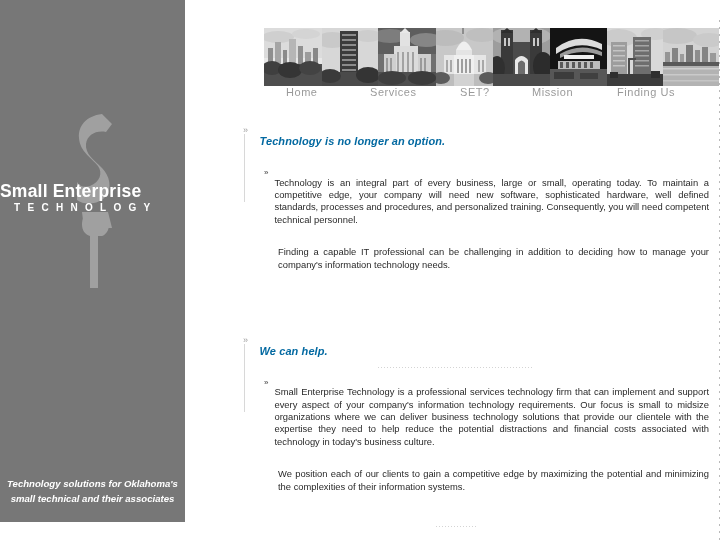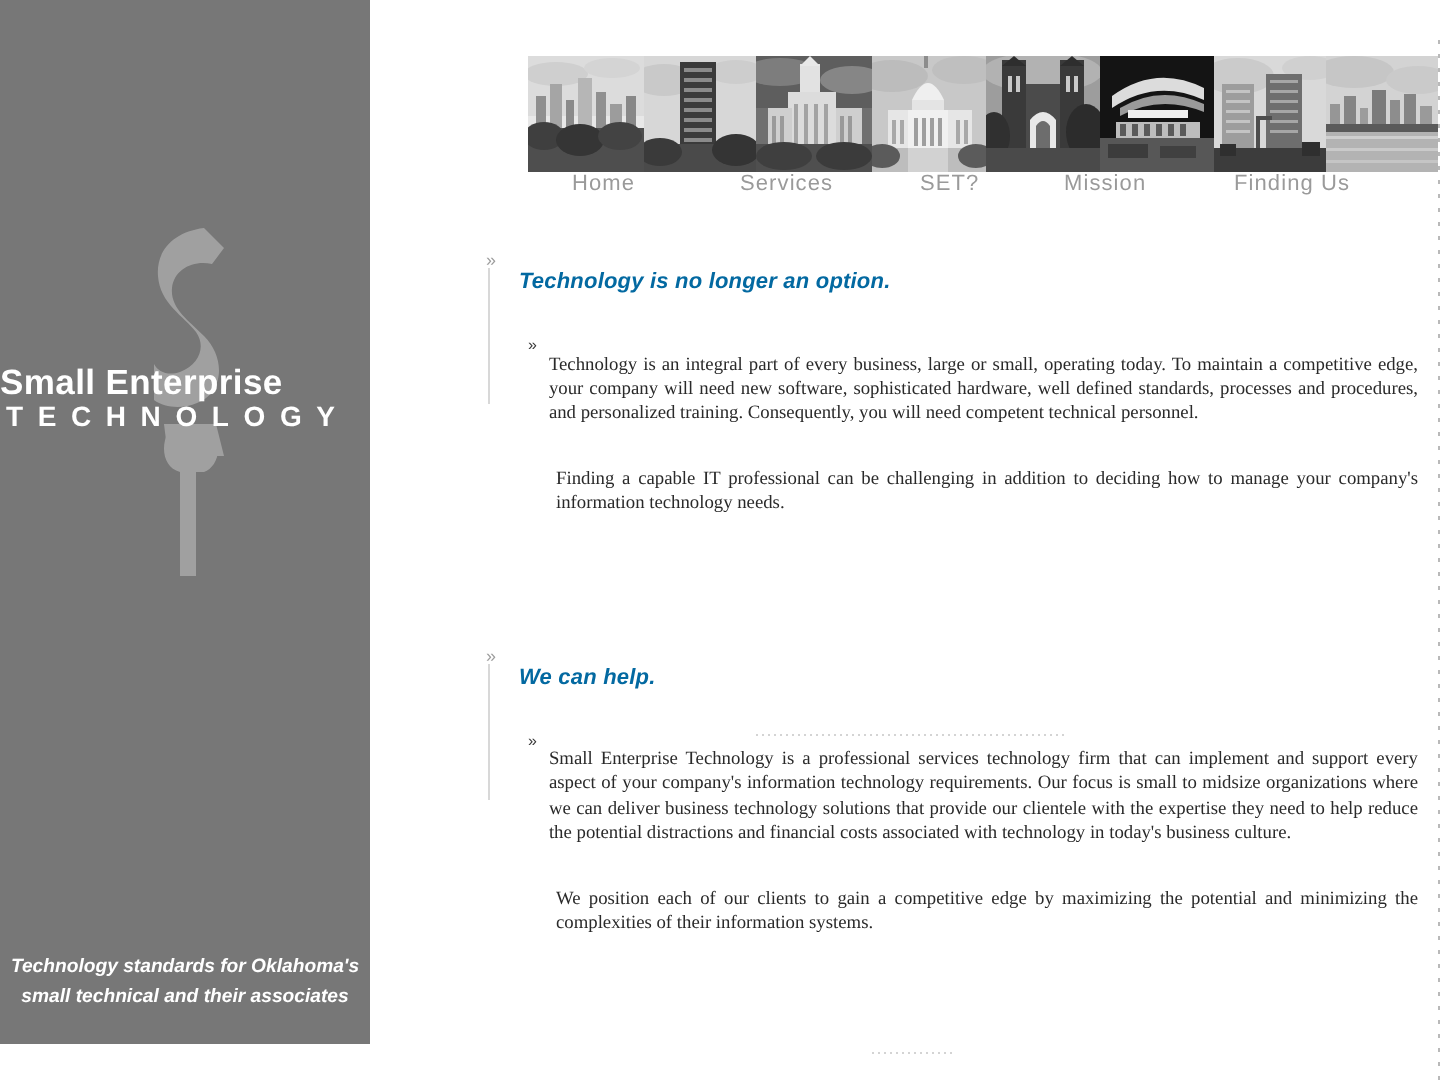--- a/index.html
+++ b/index.html
@@ -46,26 +46,26 @@
     color: #ffffff;
     font-size: 17.5px;
     font-weight: bold;
     letter-spacing: 0.2px;
     line-height: 18px;
     display: block;
     font-family: "Liberation Sans", sans-serif;
   }
   #logo-line2 {
     color: #ffffff;
-    font-size: 14px;
+    font-size: 10px;
     font-weight: bold;
     letter-spacing: 7.3px;
     line-height: 16px;
     display: block;
-    padding-left: 3px;
+    padding-left: 14px;
     font-family: "Liberation Sans", sans-serif;
   }
 
   #sidebar-tagline {
     position: absolute;
     left: 0;
     top: 476px;
     width: 185px;
     text-align: center;
     color: #ffffff;
@@ -192,21 +192,21 @@
     line-height: 12px;
     margin-right: 6px;
     flex: 0 0 auto;
     font-family: "Liberation Sans", sans-serif;
   }
   .body-text {
     color: #2a2a2a;
     font-size: 9.4px;
     line-height: 12.3px;
     text-align: justify;
-    font-family: Liberation Serif, serif;
+    font-family: Liberation Sans, sans-serif;
     max-width: 441px;
   }
   .body-text.second {
     margin-top: 11px;
     padding-left: 0;
   }
 
   
   .center-divider {
     height: 1px;
@@ -257,21 +257,21 @@
       <path d="M10 100 L36 100 L40 116 L12 116 Z" fill="#ffffff"></path>
     </svg>
   </div>
 
   <div class="logo-text-wrap">
     <span id="logo-line1">Small Enterprise</span>
     <span id="logo-line2">TECHNOLOGY</span>
   </div>
 
   <div id="sidebar-tagline">
-    <span>Technology standards for Oklahoma's</span>
+    <span>Technology solutions for Oklahoma's</span>
     <span>small technical and their associates</span>
   </div>
 
 </div>
 
 <div id="content">
 
   <div id="right-rule"></div>
 
   <div id="banner">

